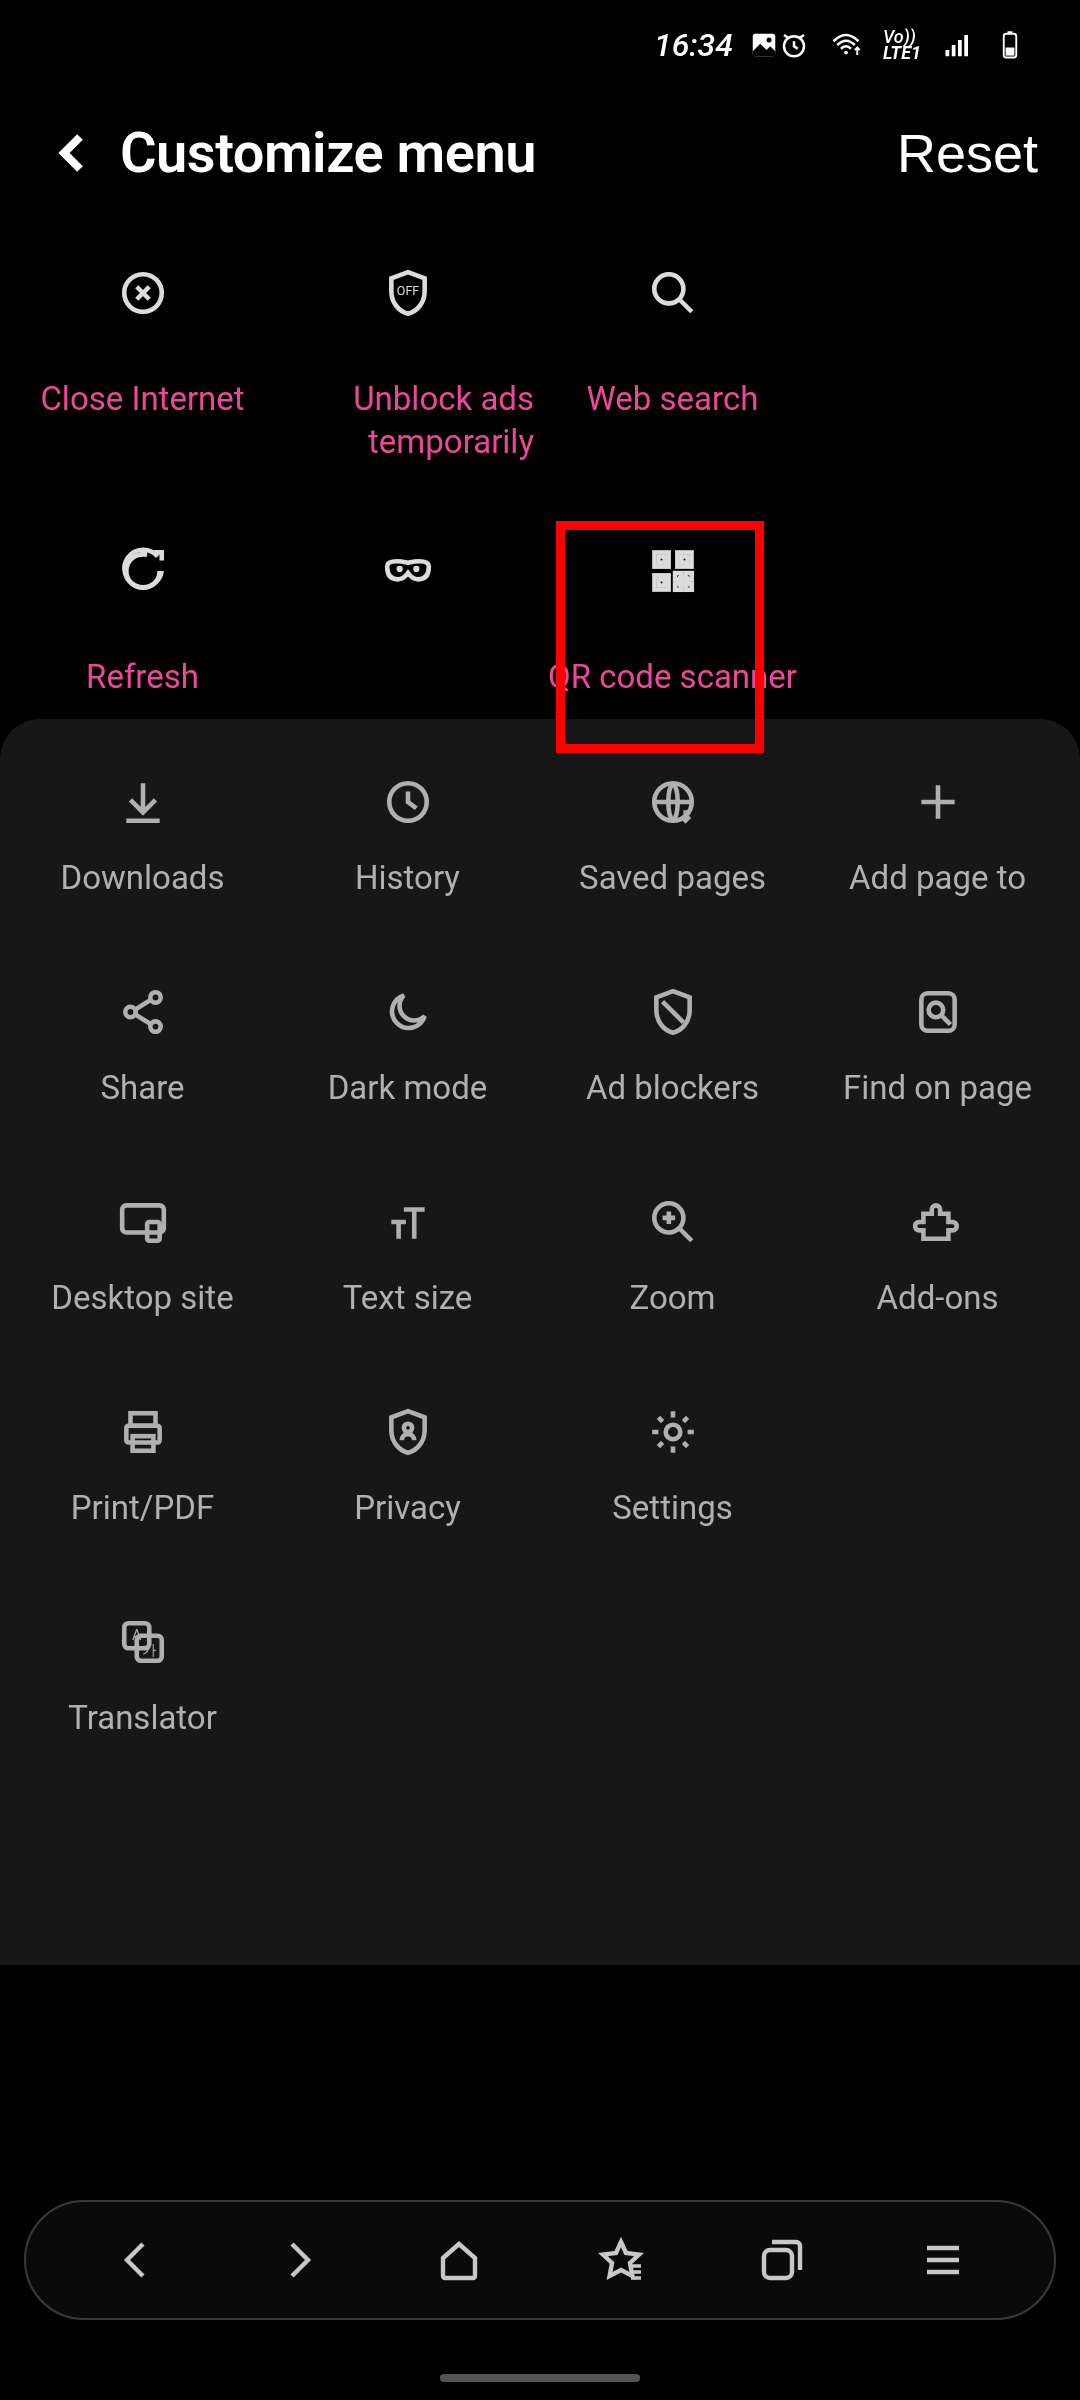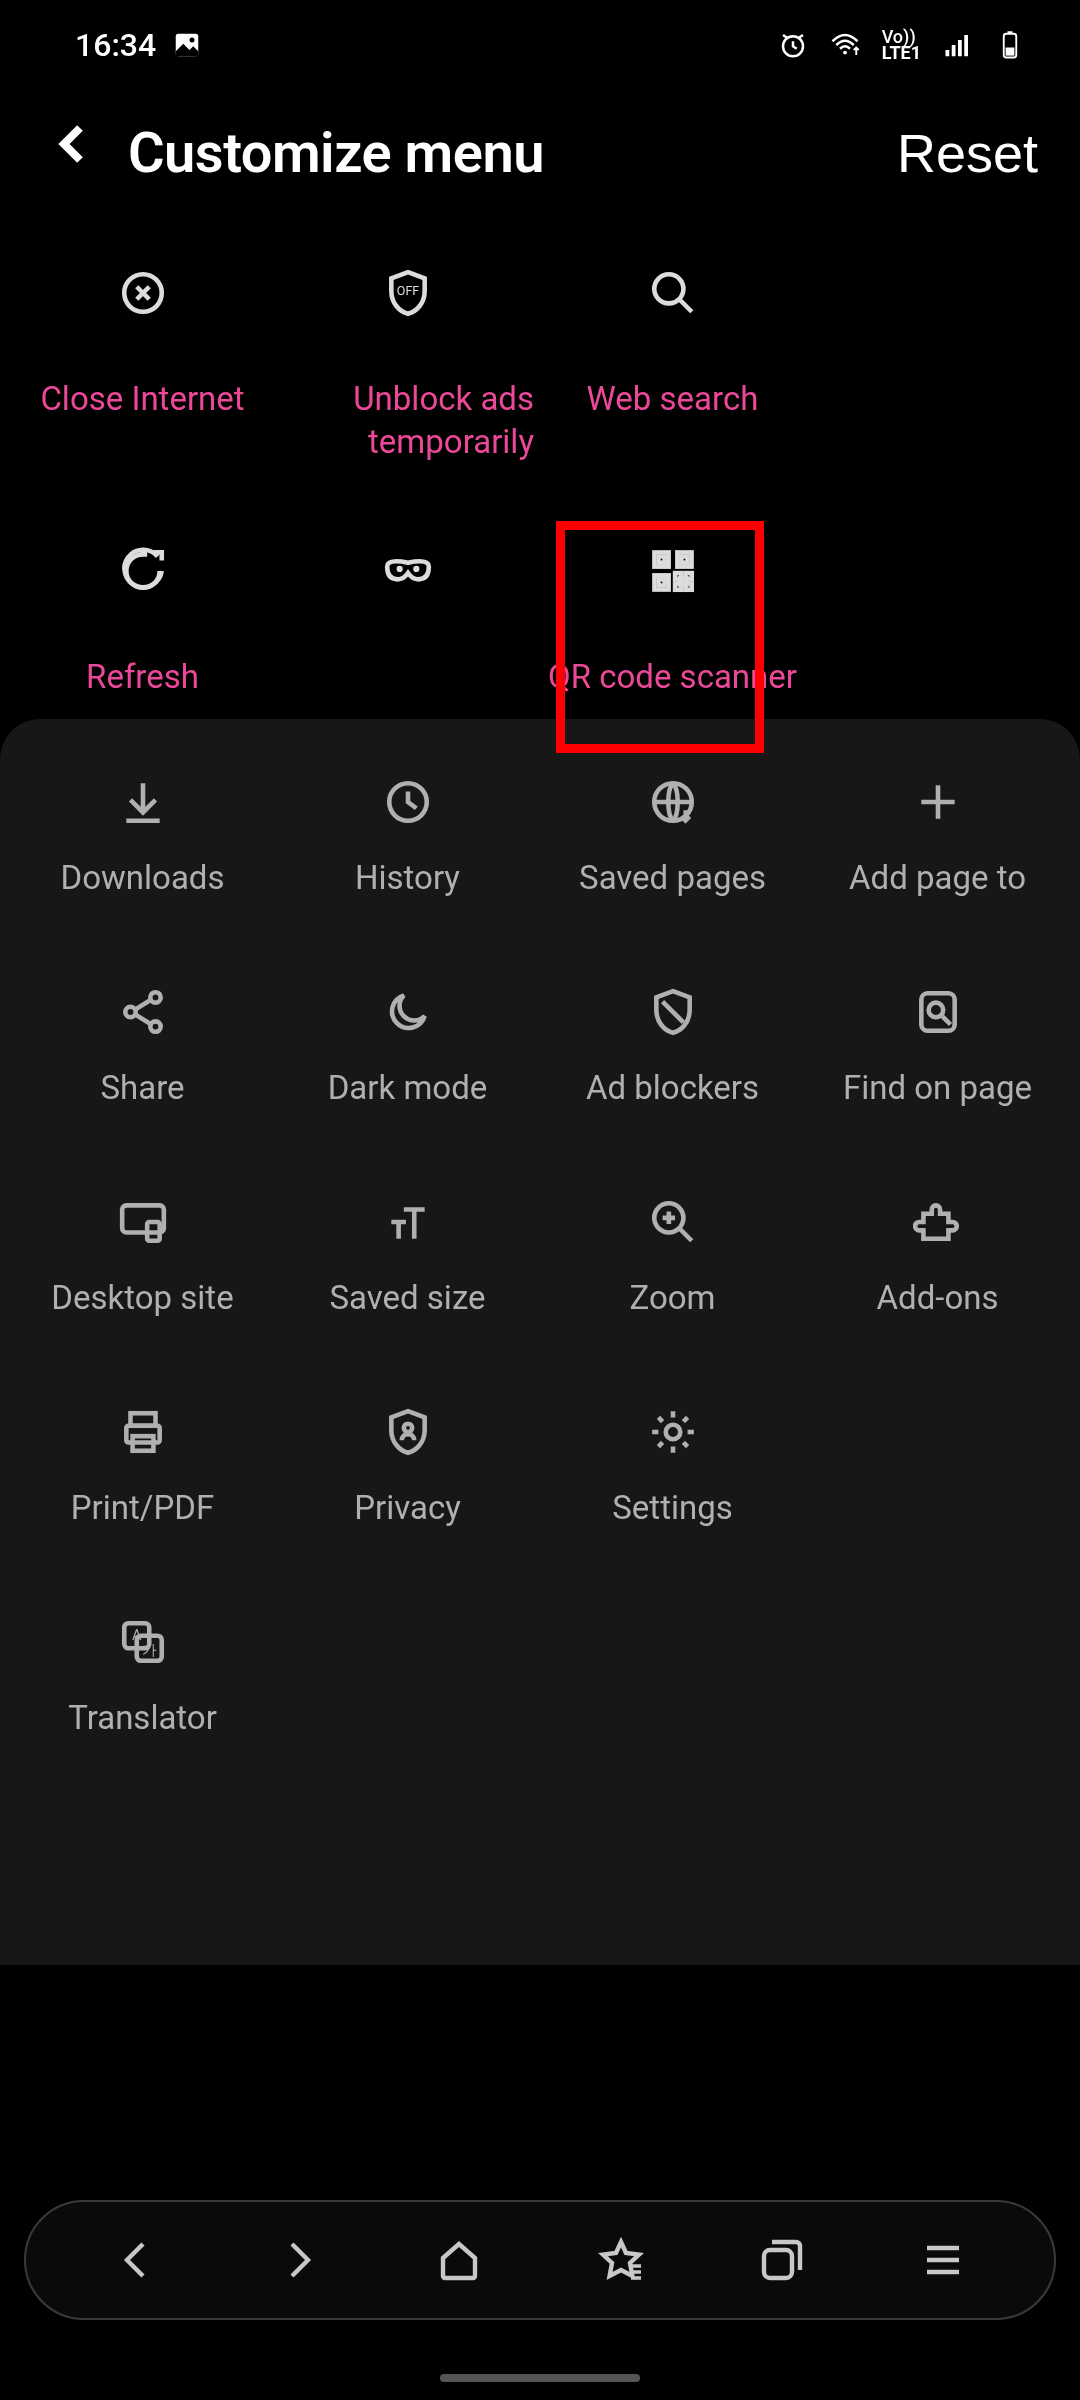--- a/index.html
+++ b/index.html
@@ -1,27 +1,27 @@
 <!DOCTYPE html>
 <html><head>
 <meta charset="utf-8">
 <style>
   * { box-sizing: border-box; margin: 0; padding: 0; }
   html, body { width: 1080px; height: 2400px; background: #000; color: #fff; font-family: -apple-system, Roboto, "Segoe UI", sans-serif; overflow: hidden; }
   body { position: relative; }
 
   
-  .status-bar { display: flex; justify-content: space-between; align-items: center; padding: 18px 55px 18px 75px; height: 90px; font-size: 32px; font-weight: 500; }
+  .status-bar { display: flex; justify-content: flex-end; align-items: center; padding: 18px 55px 18px 75px; height: 90px; font-size: 32px; font-weight: 500; font-style: italic; }
   .status-left { display: flex; align-items: center; gap: 16px; }
   .status-right { display: flex; align-items: center; gap: 22px; }
   .status-icon { width: 30px; height: 30px; }
 
   
   .header { display: flex; align-items: center; justify-content: space-between; padding: 30px 42px 30px 50px; }
-  .header-left { display: flex; align-items: flex-start; gap: 30px; }
+  .header-left { display: flex; align-items: center; gap: 22px; }
   .back-arrow { width: 48px; height: 48px; stroke: #fff; stroke-width: 4; }
   .page-title { font-size: 56px; font-weight: 600; letter-spacing: -0.5px; }
   .reset-btn { font-size: 54px; font-weight: 500; color: #fff; background: none; border: none; }
 
   
   .top-grid, .bottom-grid { display: grid; grid-template-columns: repeat(4, 1fr); position: relative; padding: 30px 10px 0 10px; }
   .top-grid { row-gap: 20px; }
   .bottom-panel { background: #171717; border-radius: 40px 40px 0 0; padding-top: 6px; padding-bottom: 200px; }
   .bottom-grid { row-gap: 20px; }
 
@@ -310,21 +310,21 @@
         </div>
       <span class="item-label">Desktop site</span>
     </div>
 
     <div class="menu-item">
       <div class="icon-wrap">
           <svg class="icon" viewBox="0 0 24 24">
             <path d="M10 6h10M15 6v14M4 12h7M7.5 12v8"></path>
           </svg>
         </div>
-      <span class="item-label">Saved size</span>
+      <span class="item-label">Text size</span>
     </div>
 
     <div class="menu-item">
       <div class="icon-wrap">
           <svg class="icon" viewBox="0 0 24 24">
             <circle cx="10" cy="10" r="7"></circle>
             <path d="M15 15l6 6M10 7v6M7 10h6"></path>
           </svg>
         </div>
       <span class="item-label">Zoom</span>

